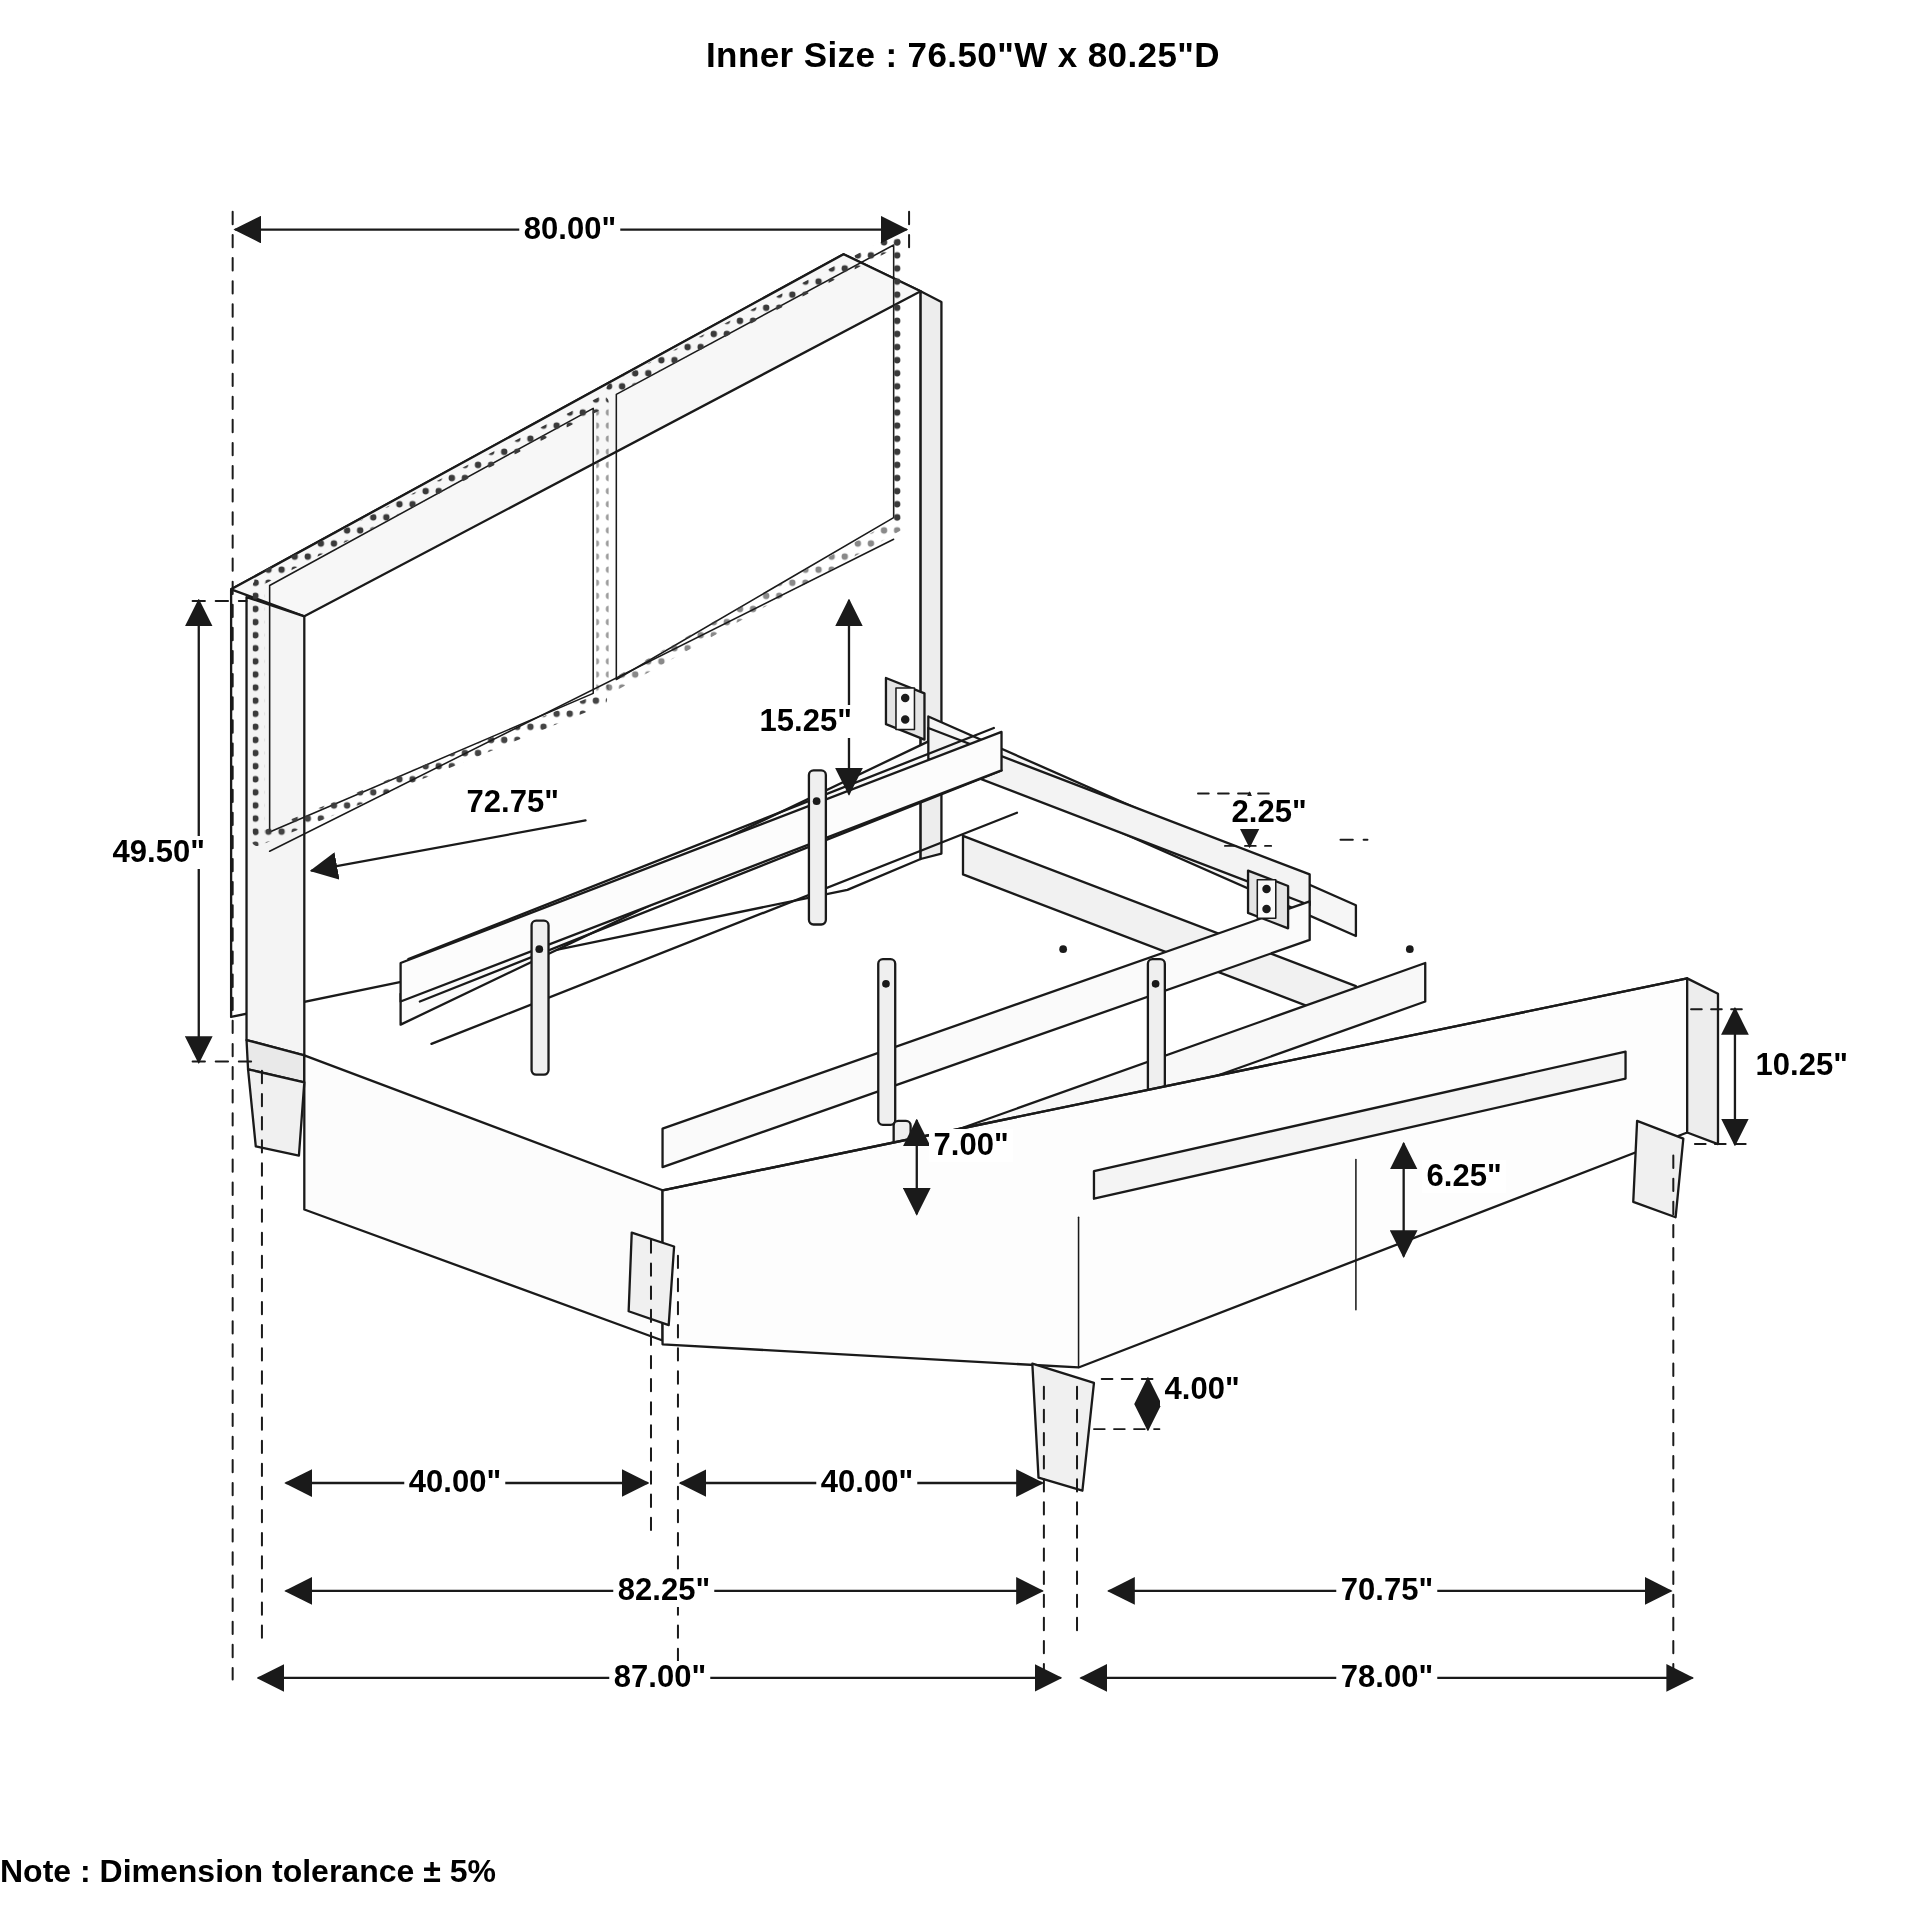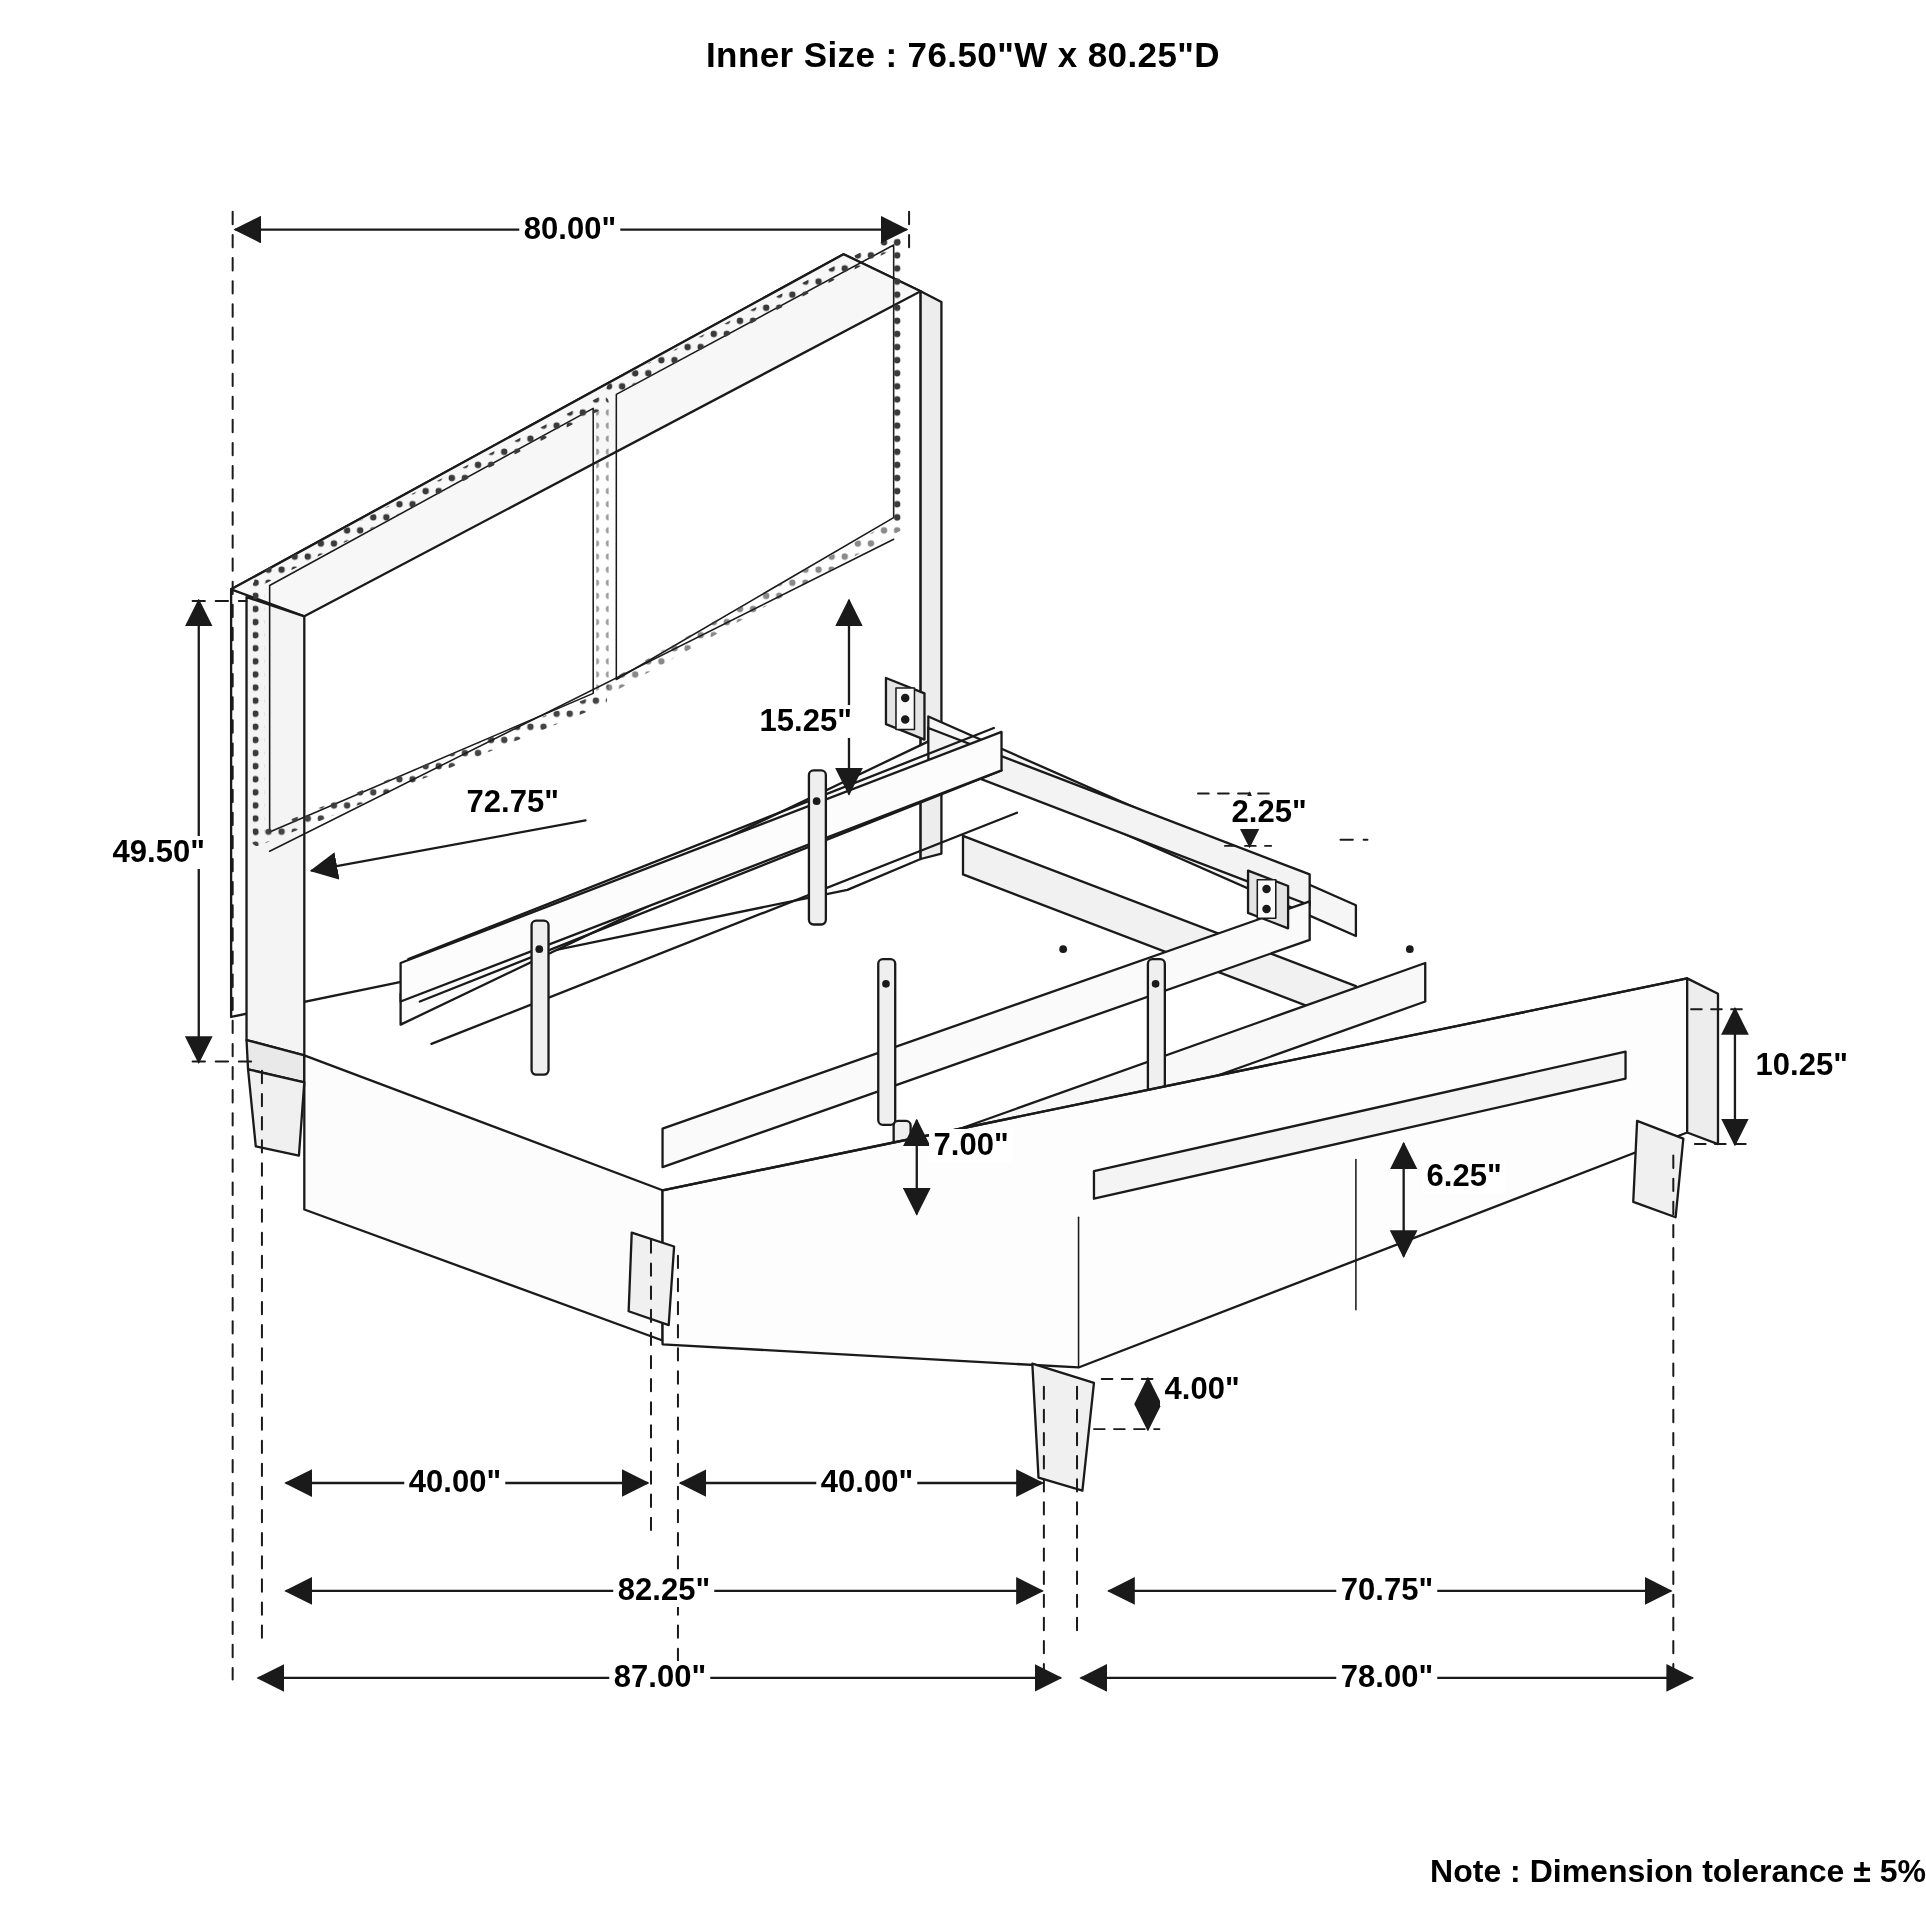--- a/index.html
+++ b/index.html
@@ -29,21 +29,21 @@
     text-align: center;
     font-size: 35px;
     font-weight: bold;
     letter-spacing: 0.4px;
   }
   .note {
     position: absolute;
     top: 1853px;
     left: 0;
     width: 1926px;
-    text-align: right;
+    text-align: left;
     font-size: 32px;
     font-weight: bold;
   }
   svg.diagram {
     position: absolute;
     left: 0;
     top: 0;
     width: 1926px;
     height: 1926px;
   }

